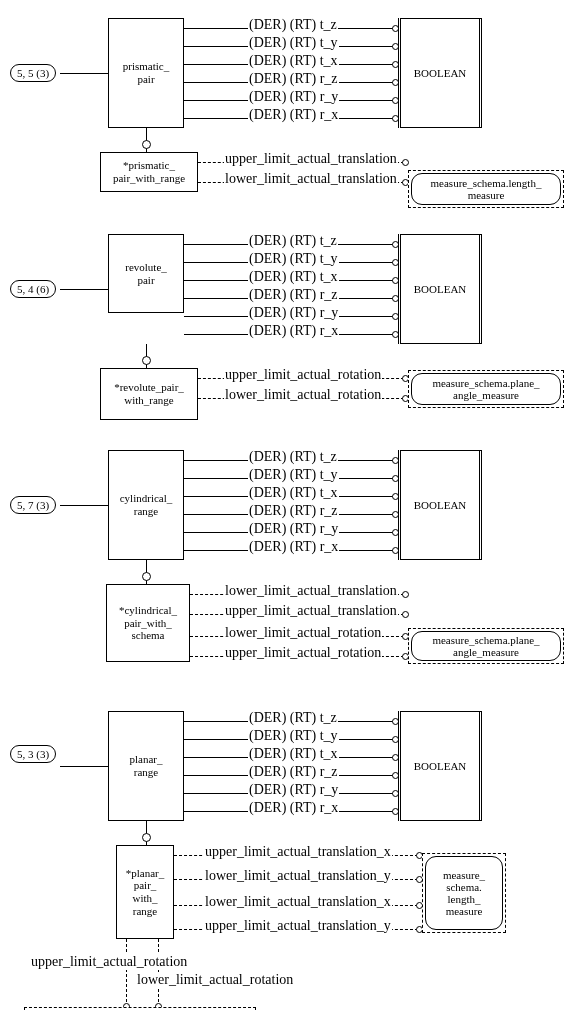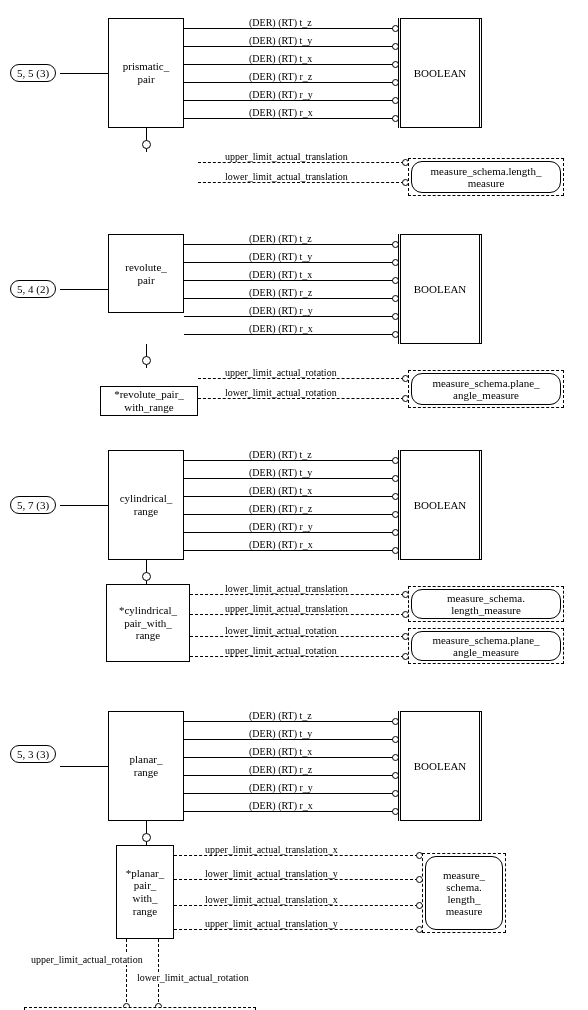--- a/index.html
+++ b/index.html
@@ -8,21 +8,21 @@
 .pageref{position:absolute;left:2px;border:1px solid #000;border-radius:10px;padding:2px 6px;font-size:11px;background:#fff}
 .stub{position:absolute;height:0;border-top:1px solid #000}
 .entity{position:absolute;border:1px solid #000;background:#fff;display:flex;align-items:center;justify-content:center;text-align:center;padding:2px;line-height:1.15}
 .entity.thick{border-left:3px double #000;border-right:3px double #000}
 .typebox{position:absolute;border:1px dashed #000;background:#fff;padding:2px}
 .pill{border:1px solid #000;border-radius:11px;padding:2px 6px;text-align:center;line-height:1.1;background:#fff;display:flex;align-items:center;justify-content:center;height:100%}
 .hline{position:absolute;height:0;border-top:1px solid #000}
 .dline{position:absolute;height:0;border-top:1px dashed #000}
 .vline{position:absolute;width:0;border-left:1px solid #000}
 .dvline{position:absolute;width:0;border-left:1px dashed #000}
-.lbl{position:absolute;font-size:10px;white-space:nowrap;background:#fff;padding:0 1px}
+.lbl{position:absolute;font-size:14px;white-space:nowrap;background:#fff;padding:0 1px}
 .circ{position:absolute;width:7px;height:7px;border:1px solid #000;border-radius:50%;background:#fff}
 .sub{position:absolute;width:9px;height:9px;border:1px solid #000;border-radius:50%;background:#fff}
 </style>
 </head>
 <body>
 
 <div class="section" style="height:190px">
   <div class="pageref" style="top:50px">5, 5 (3)</div>
   <div class="stub" style="left:52px;top:59px;width:48px"></div>
   <div class="entity" style="left:100px;top:4px;width:76px;height:110px;white-space:pre-line">prismatic_
@@ -44,36 +44,38 @@
     <div class="circ" style="left:384px;top:83px"></div>
     <div class="lbl" style="left:240px;top:75px">(DER) (RT) r_y</div>
   <div class="hline" style="left:176px;top:104px;width:210px"></div>
     <div class="circ" style="left:384px;top:101px"></div>
     <div class="lbl" style="left:240px;top:93px">(DER) (RT) r_x</div>
 
   <div class="entity thick" style="left:390px;top:4px;width:84px;height:110px">BOOLEAN</div>
 
   <div class="vline" style="left:138px;top:114px;height:24px"></div>
   <div class="sub" style="left:134px;top:126px"></div>
+  <div class="entity" style="left:92px;top:138px;width:98px;height:40px;white-space:pre-line">*prismatic_
+pair_with_range</div>
 
   <div class="dline" style="left:190px;top:148px;width:206px"></div>
     <div class="circ" style="left:394px;top:145px"></div>
     <div class="lbl" style="left:216px;top:137px">upper_limit_actual_translation</div>
   <div class="dline" style="left:190px;top:168px;width:206px"></div>
     <div class="circ" style="left:394px;top:165px"></div>
     <div class="lbl" style="left:216px;top:157px">lower_limit_actual_translation</div>
 
-  <div class="typebox" style="left:400px;top:144px;width:156px;height:38px">
+  <div class="typebox" style="left:400px;top:156px;width:156px;height:38px">
       <div class="pill" style="white-space:pre-line">measure_schema.length_
 measure</div>
     </div>
 </div>
 
 <div class="section" style="height:190px">
-  <div class="pageref" style="top:50px">5, 4 (2)</div>
+  <div class="pageref" style="top:50px">5, 4 (6)</div>
   <div class="stub" style="left:52px;top:59px;width:48px"></div>
   <div class="entity" style="left:100px;top:4px;width:76px;height:79px;white-space:pre-line">revolute_
 pair</div>
 
   <div class="hline" style="left:176px;top:14px;width:210px"></div>
     <div class="circ" style="left:384px;top:11px"></div>
     <div class="lbl" style="left:240px;top:3px">(DER) (RT) t_z</div>
   <div class="hline" style="left:176px;top:32px;width:210px"></div>
     <div class="circ" style="left:384px;top:29px"></div>
     <div class="lbl" style="left:240px;top:21px">(DER) (RT) t_y</div>
@@ -87,21 +89,21 @@
     <div class="circ" style="left:384px;top:83px"></div>
     <div class="lbl" style="left:240px;top:75px">(DER) (RT) r_y</div>
   <div class="hline" style="left:176px;top:104px;width:210px"></div>
     <div class="circ" style="left:384px;top:101px"></div>
     <div class="lbl" style="left:240px;top:93px">(DER) (RT) r_x</div>
 
   <div class="entity thick" style="left:390px;top:4px;width:84px;height:110px">BOOLEAN</div>
 
   <div class="vline" style="left:138px;top:114px;height:24px"></div>
   <div class="sub" style="left:134px;top:126px"></div>
-  <div class="entity" style="left:92px;top:156px;width:98px;height:30px;white-space:pre-line">*revolute_pair_
+  <div class="entity" style="left:92px;top:138px;width:98px;height:52px;white-space:pre-line">*revolute_pair_
 with_range</div>
 
   <div class="dline" style="left:190px;top:148px;width:206px"></div>
     <div class="circ" style="left:394px;top:145px"></div>
     <div class="lbl" style="left:216px;top:137px">upper_limit_actual_rotation</div>
   <div class="dline" style="left:190px;top:168px;width:206px"></div>
     <div class="circ" style="left:394px;top:165px"></div>
     <div class="lbl" style="left:216px;top:157px">lower_limit_actual_rotation</div>
 
   <div class="typebox" style="left:400px;top:140px;width:156px;height:38px">
@@ -134,39 +136,35 @@
   <div class="hline" style="left:176px;top:104px;width:210px"></div>
     <div class="circ" style="left:384px;top:101px"></div>
     <div class="lbl" style="left:240px;top:93px">(DER) (RT) r_x</div>
 
   <div class="entity thick" style="left:390px;top:4px;width:84px;height:110px">BOOLEAN</div>
 
   <div class="vline" style="left:138px;top:114px;height:24px"></div>
   <div class="sub" style="left:134px;top:126px"></div>
   <div class="entity" style="left:98px;top:138px;width:84px;height:78px;white-space:pre-line">*cylindrical_
 pair_with_
-range</div>
+schema</div>
 
   <div class="dline" style="left:182px;top:148px;width:214px"></div>
     <div class="circ" style="left:394px;top:145px"></div>
     <div class="lbl" style="left:216px;top:137px">lower_limit_actual_translation</div>
   <div class="dline" style="left:182px;top:168px;width:214px"></div>
     <div class="circ" style="left:394px;top:165px"></div>
     <div class="lbl" style="left:216px;top:157px">upper_limit_actual_translation</div>
   <div class="dline" style="left:182px;top:190px;width:214px"></div>
     <div class="circ" style="left:394px;top:187px"></div>
     <div class="lbl" style="left:216px;top:179px">lower_limit_actual_rotation</div>
   <div class="dline" style="left:182px;top:210px;width:214px"></div>
     <div class="circ" style="left:394px;top:207px"></div>
     <div class="lbl" style="left:216px;top:199px">upper_limit_actual_rotation</div>
 
-  <div class="typebox" style="left:400px;top:140px;width:156px;height:36px">
-      <div class="pill" style="white-space:pre-line">measure_schema.
-length_measure</div>
-    </div>
   <div class="typebox" style="left:400px;top:182px;width:156px;height:36px">
       <div class="pill" style="white-space:pre-line">measure_schema.plane_
 angle_measure</div>
     </div>
 </div>
 
 <div class="section" style="height:320px">
   <div class="pageref" style="top:38px">5, 3 (3)</div>
   <div class="stub" style="left:52px;top:59px;width:48px"></div>
   <div class="entity" style="left:100px;top:4px;width:76px;height:110px;white-space:pre-line">planar_

